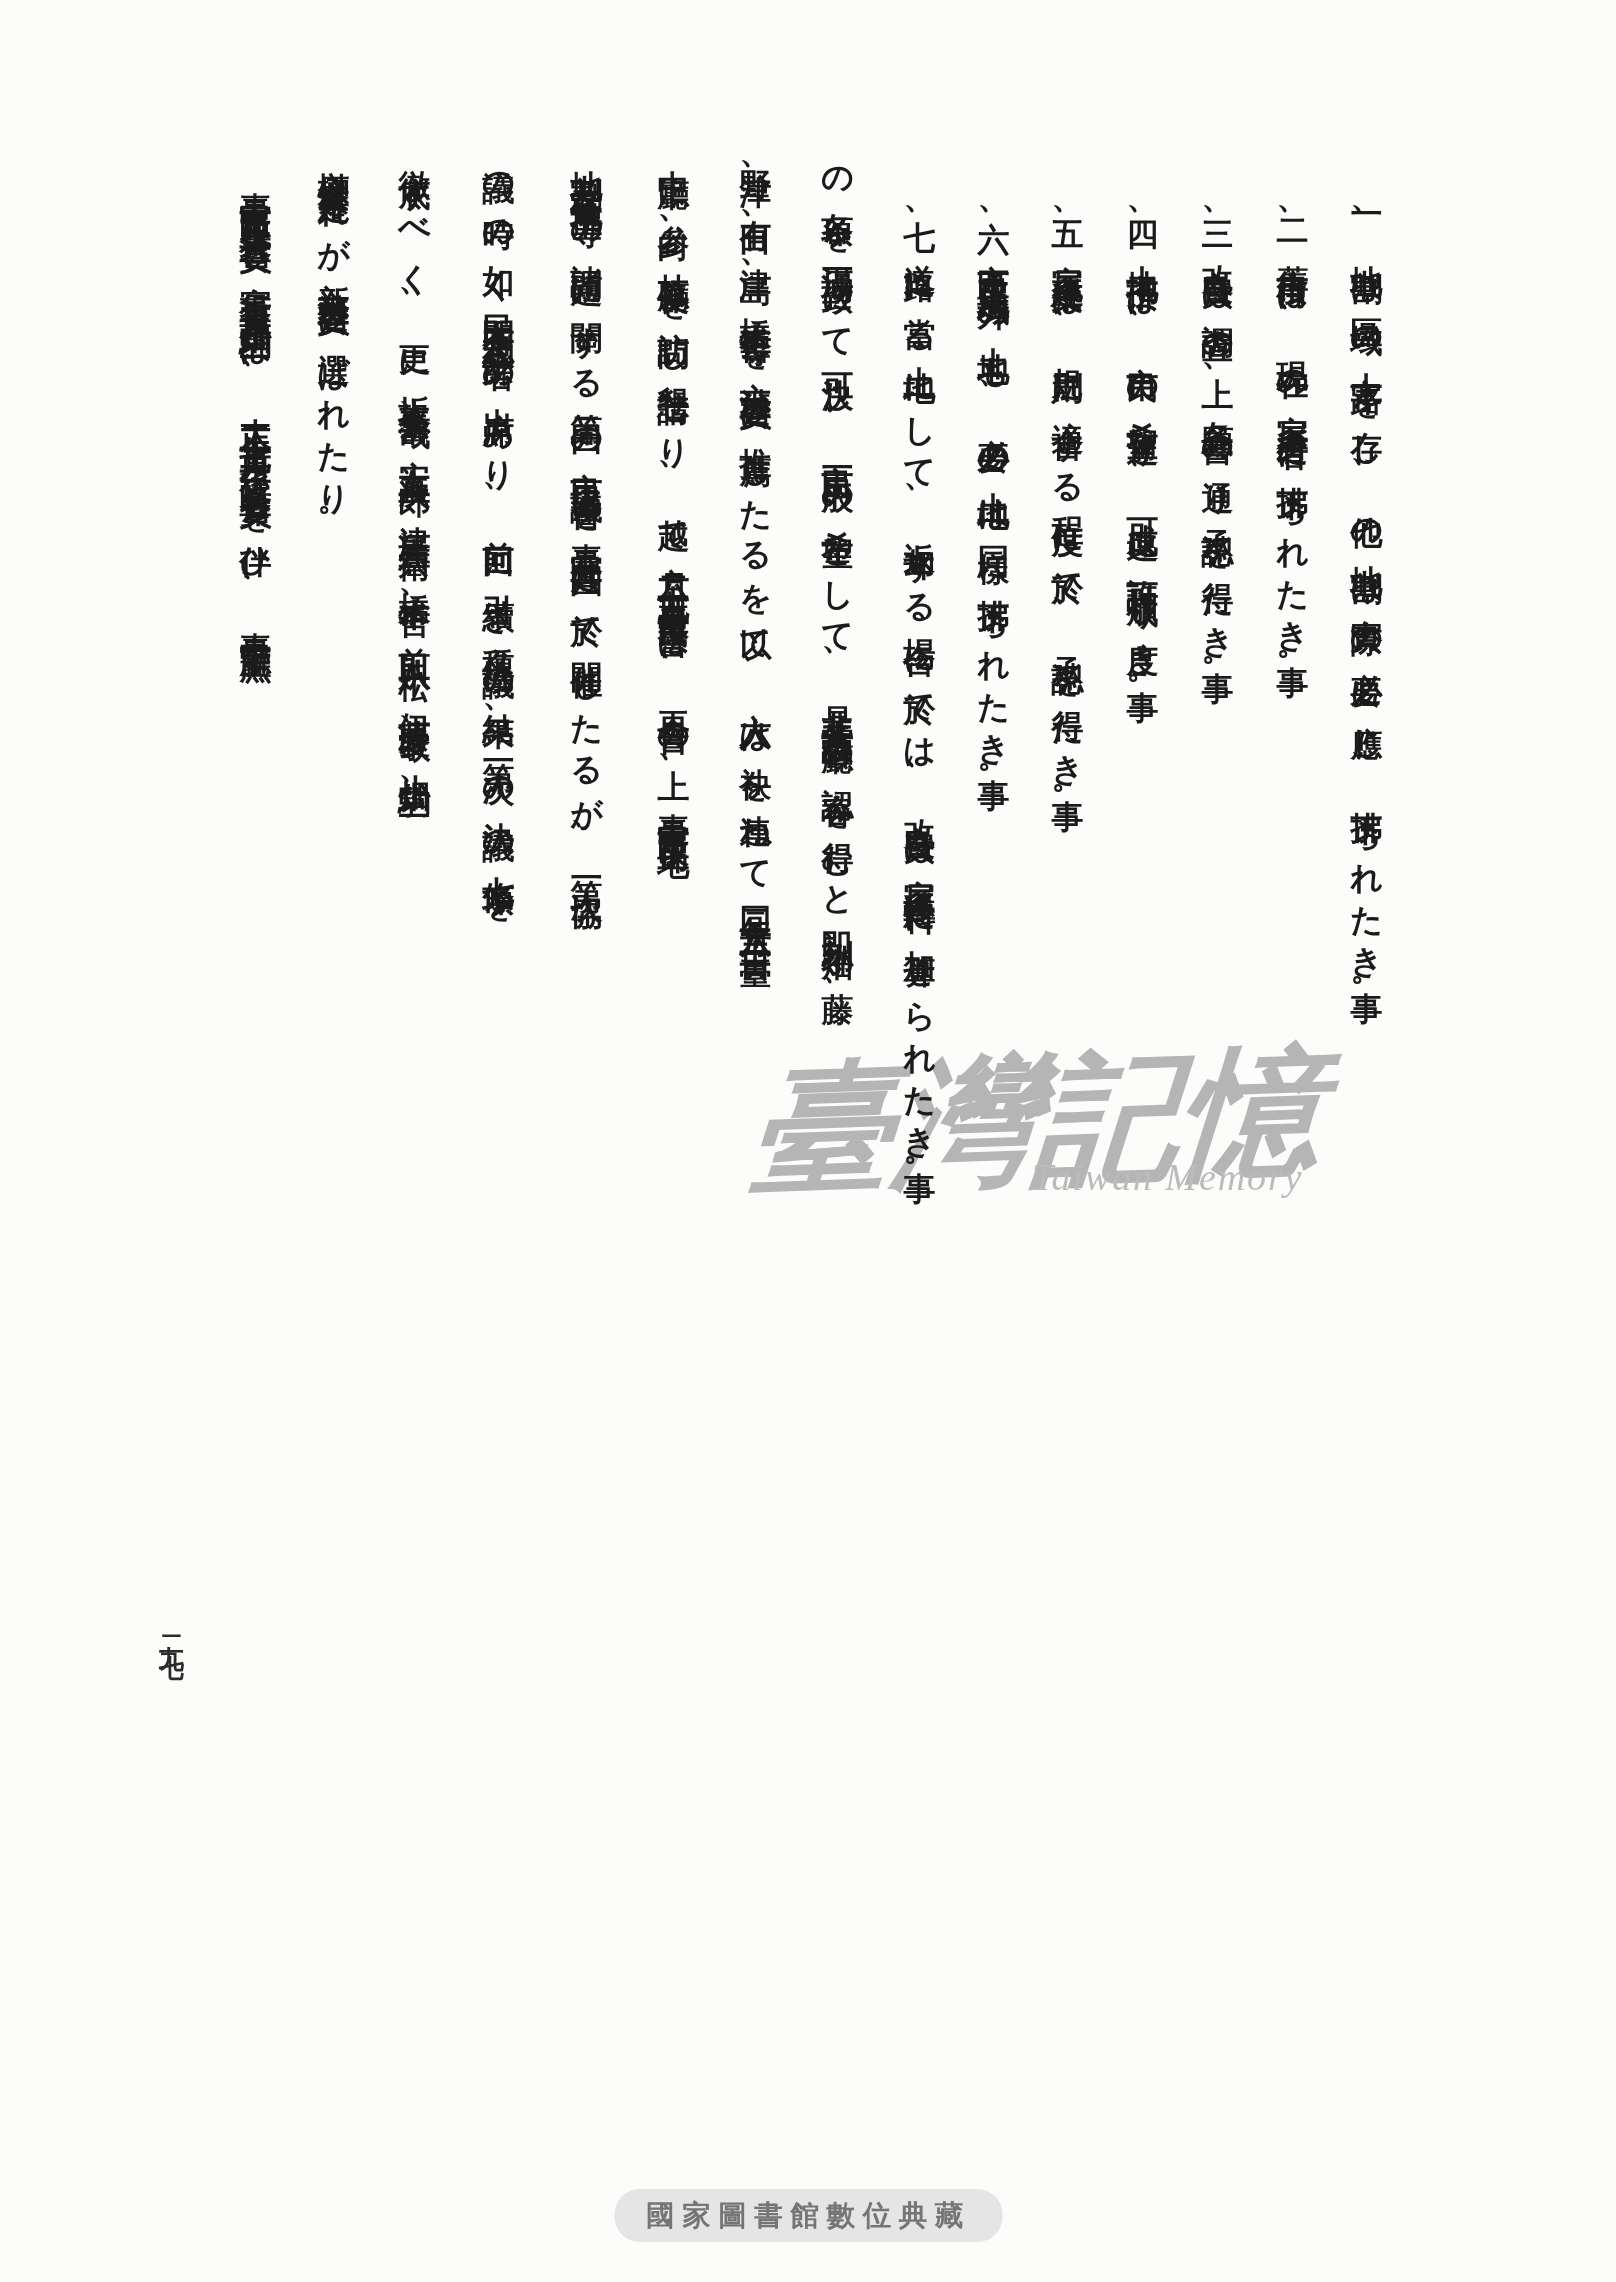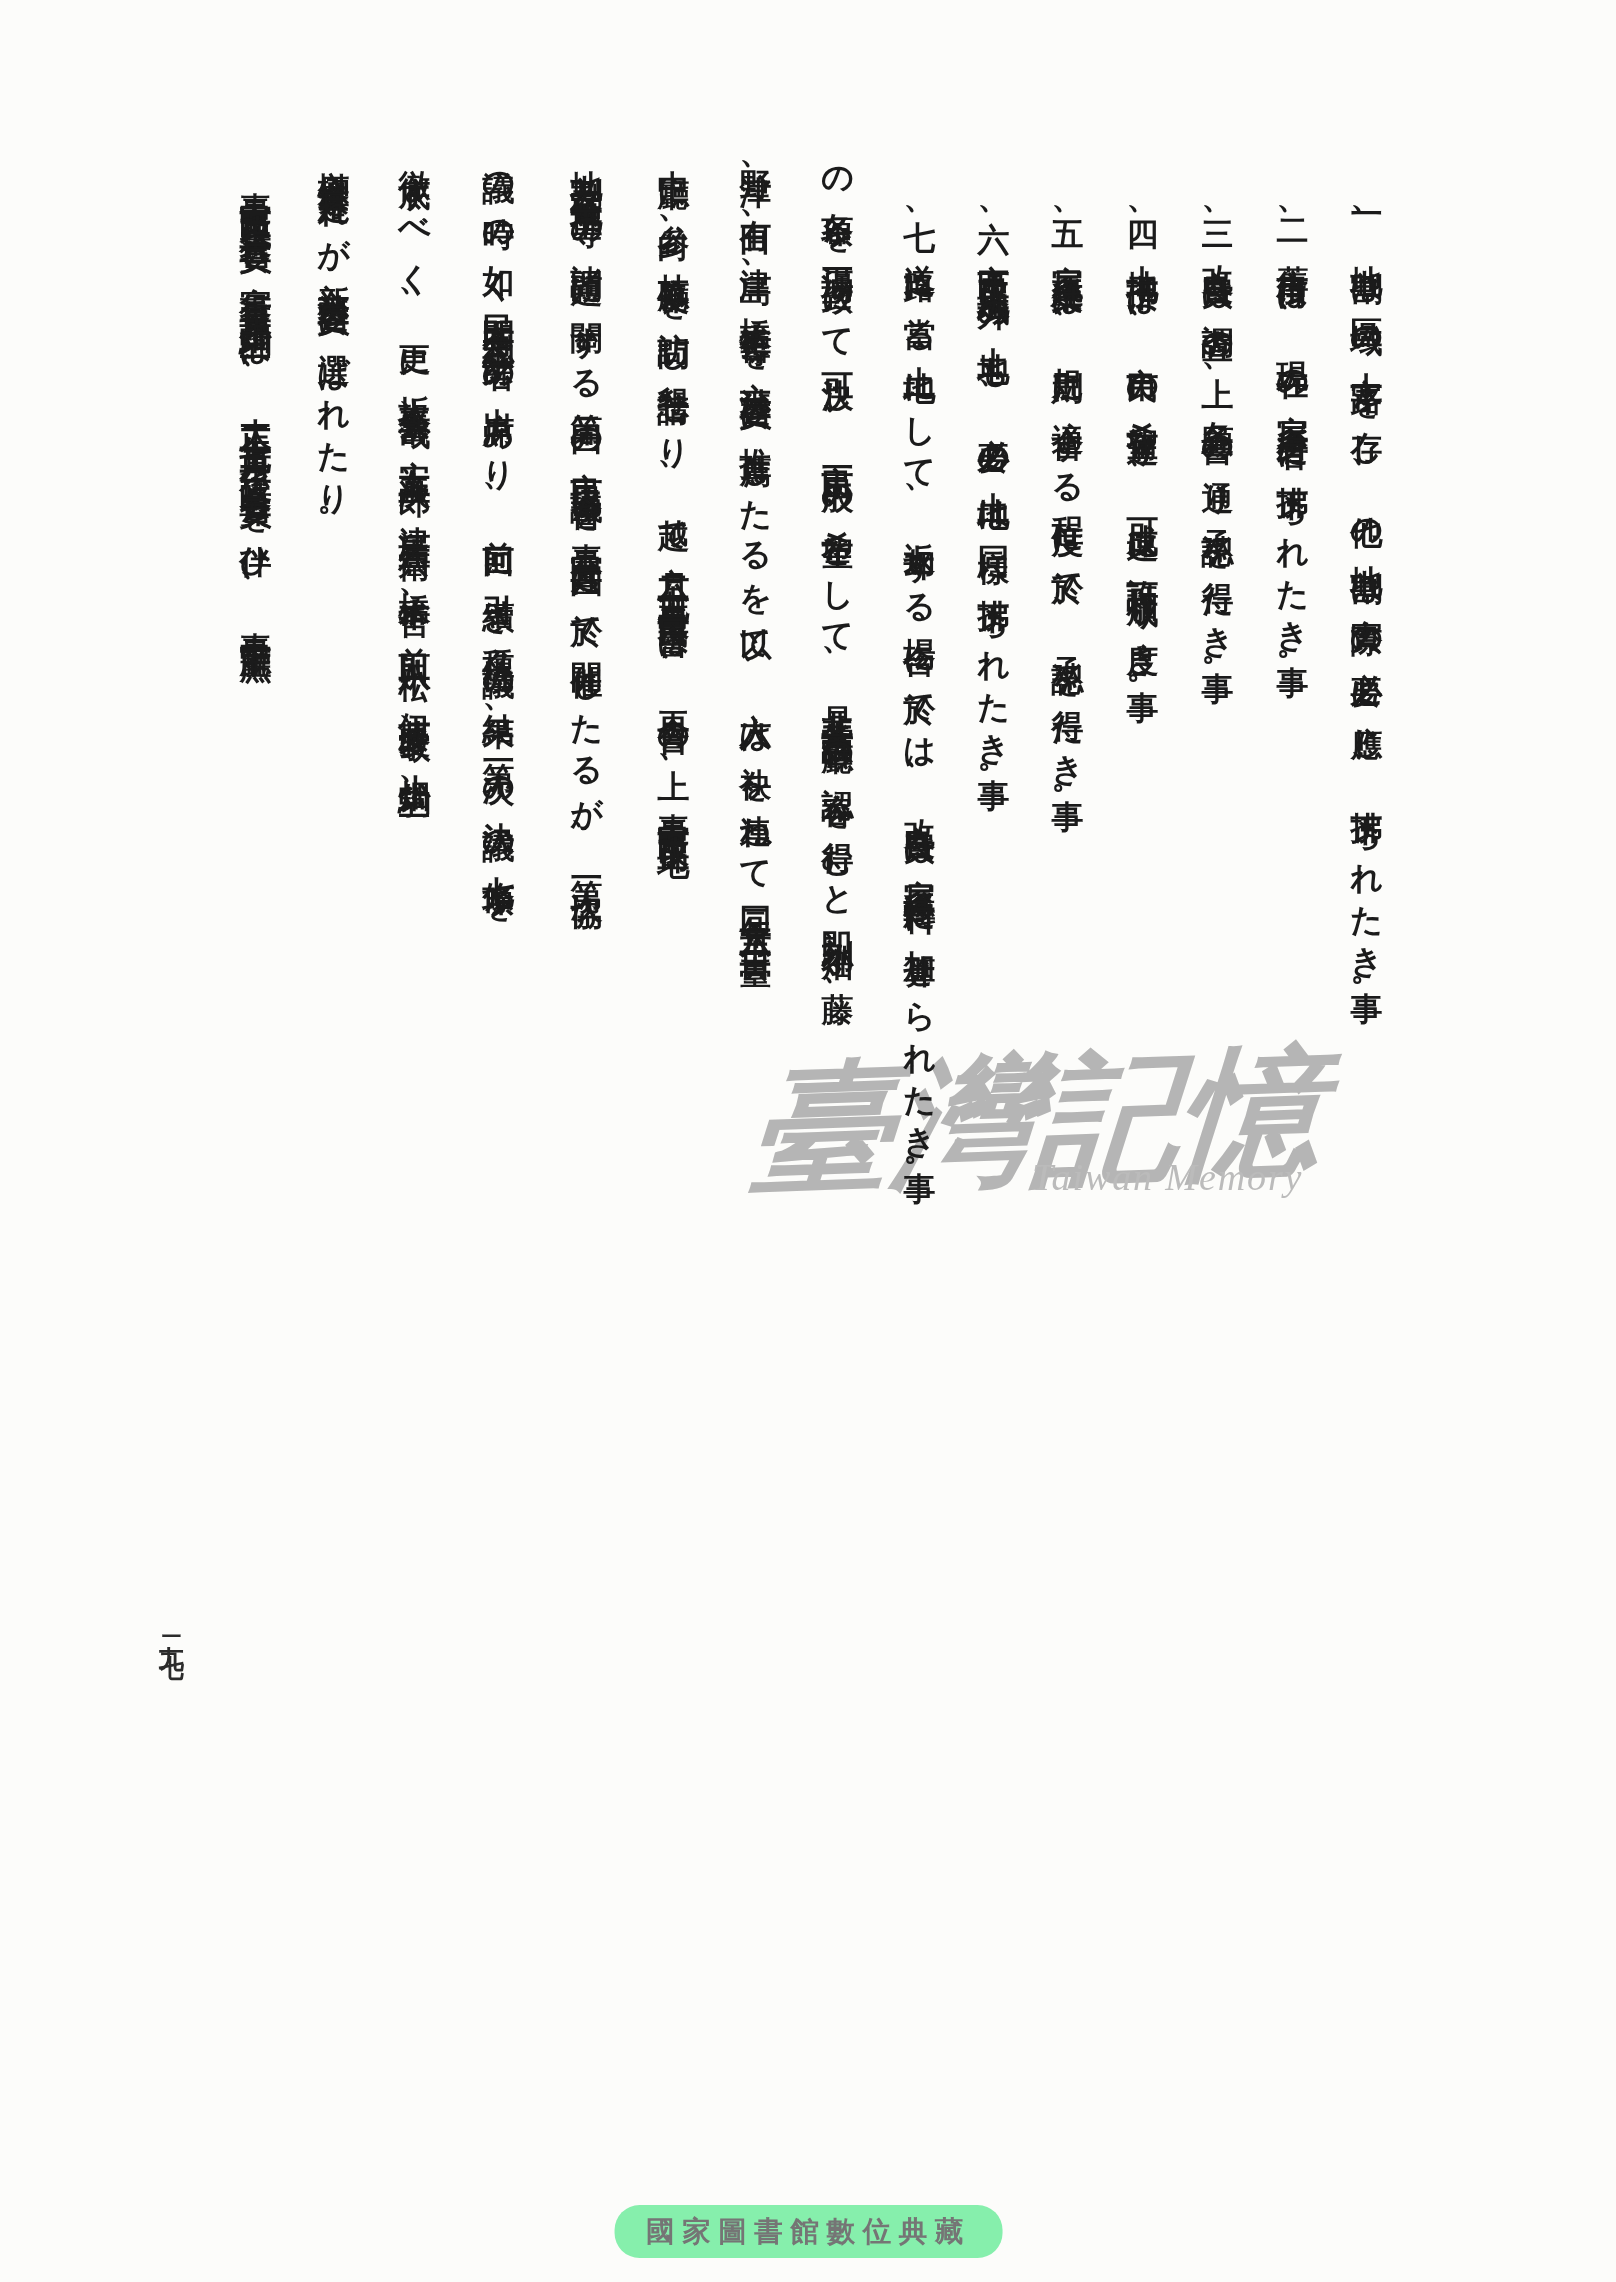--- a/index.html
+++ b/index.html
@@ -61,30 +61,29 @@
     color:#a3a3a3;
     letter-spacing:1.9px;
     white-space:nowrap;
     margin-top:12px;
   }
   
   .badge{
     position:absolute;
     left:50%;top:2189px;
     transform:translateX(-50%);
-    background:#86efac;
+    background:#e5e5e5;
     color:#757575;
     border-radius:25px;
     padding:7.6px 32px;
     font-size:28.5px;
     font-weight:bold;
     letter-spacing:7.6px;
     white-space:nowrap;
     z-index:3;
-    margin-top:16px;
   }
 </style>
 </head>
 <body>
 
 <div class="page">
 
   <div class="wm-center">
     <div class="wm-script">臺灣記憶</div>
     <div class="wm-latin">Taiwan Memory</div>

